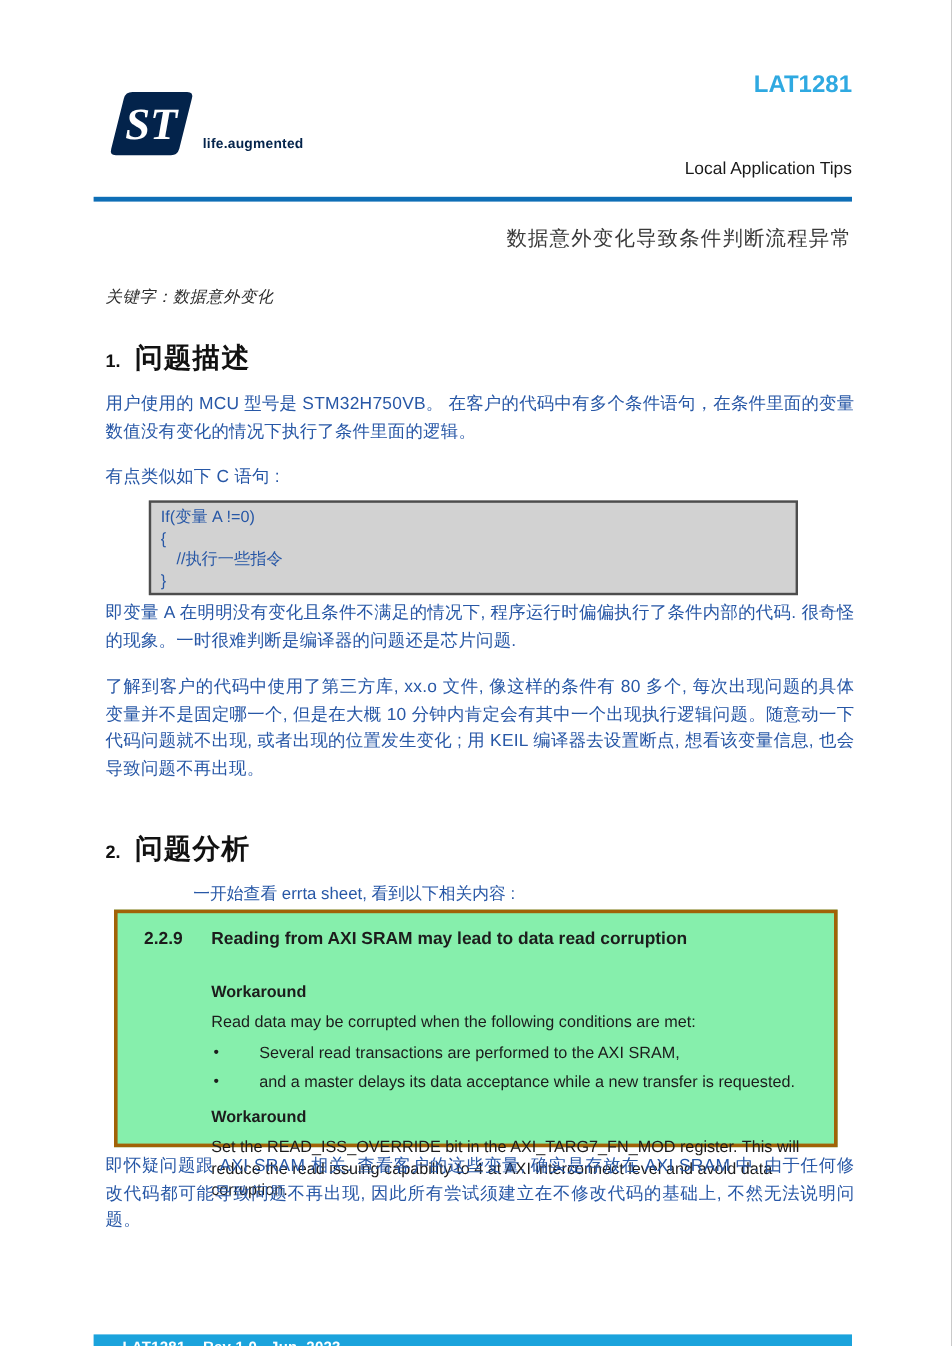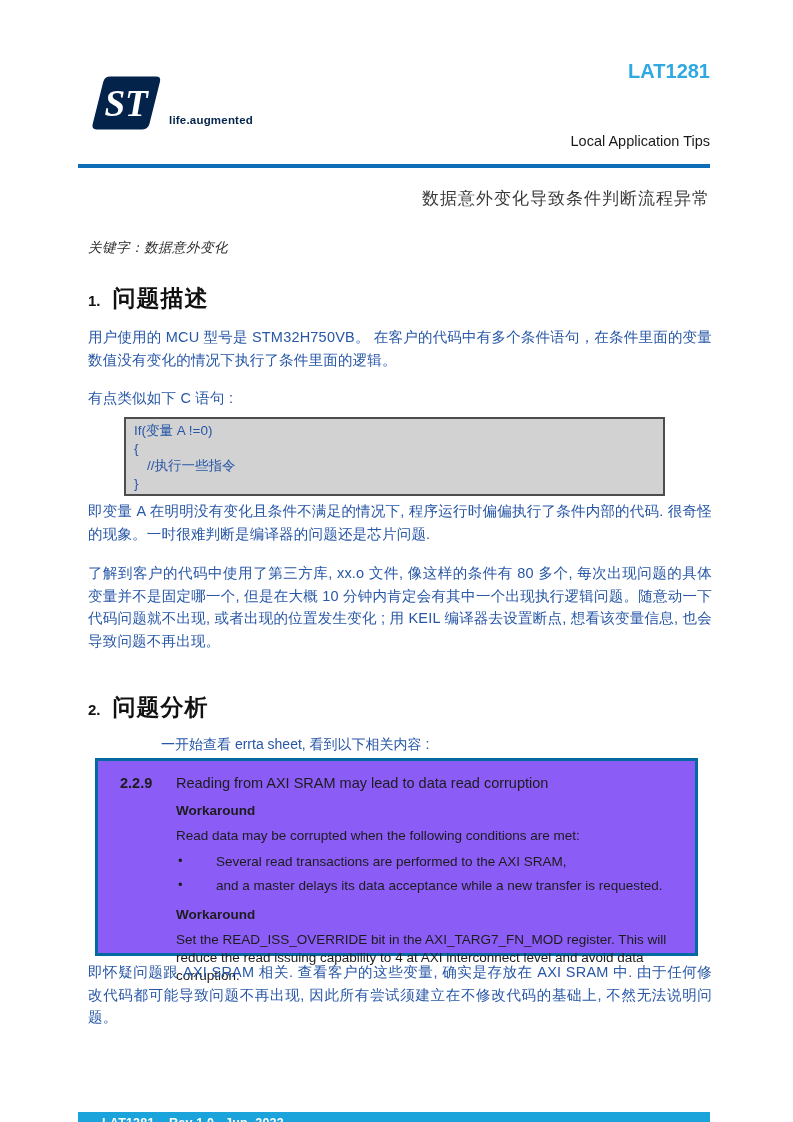--- a/index.html
+++ b/index.html
@@ -55,26 +55,26 @@
     position:absolute;left:124px;top:417px;width:541px;
     background:#d2d2d2;border:2px solid #4d4d4d;
     box-sizing:border-box;
     padding:3px 8px 2px 8px;
     font-size:13.5px;line-height:17.5px;color:#2757a6;
   }
   .code-line-indent{padding-left:13px;}
   
   .errata-box{
     position:absolute;left:95px;top:758px;width:603px;height:198px;
-    border:3px solid #0369a1;box-sizing:border-box;
-    background:#8b5cf6;color:#1c1c1c;
+    border:3px solid #a16207;box-sizing:border-box;
+    background:#86efac;color:#1c1c1c;
   }
   .errata-num{position:absolute;left:22px;top:14px;font-size:14.5px;font-weight:bold;}
   .errata-body{position:absolute;left:78px;top:14px;right:18px;}
-  .errata-title{font-size:14.5px;font-weight:normal;margin:0 0 12px 0;}
+  .errata-title{font-size:14.5px;font-weight:bold;margin:0 0 28px 0;}
   .errata-label{font-size:13.5px;font-weight:bold;margin:0 0 9px 0;}
   .errata-text{font-size:13.5px;line-height:18px;margin:0 0 8px 0;}
   .errata-bullets{list-style:none;margin:0 0 10px 0;padding:0;}
   .errata-bullets li{
     font-size:13.5px;line-height:18px;margin:0 0 6px 0;
     padding-left:40px;position:relative;
   }
   .errata-bullets li .bullet-dot{position:absolute;left:2px;top:-1px;font-size:13px;}
   .errata-label.workaround{margin-top:12px;}
   

